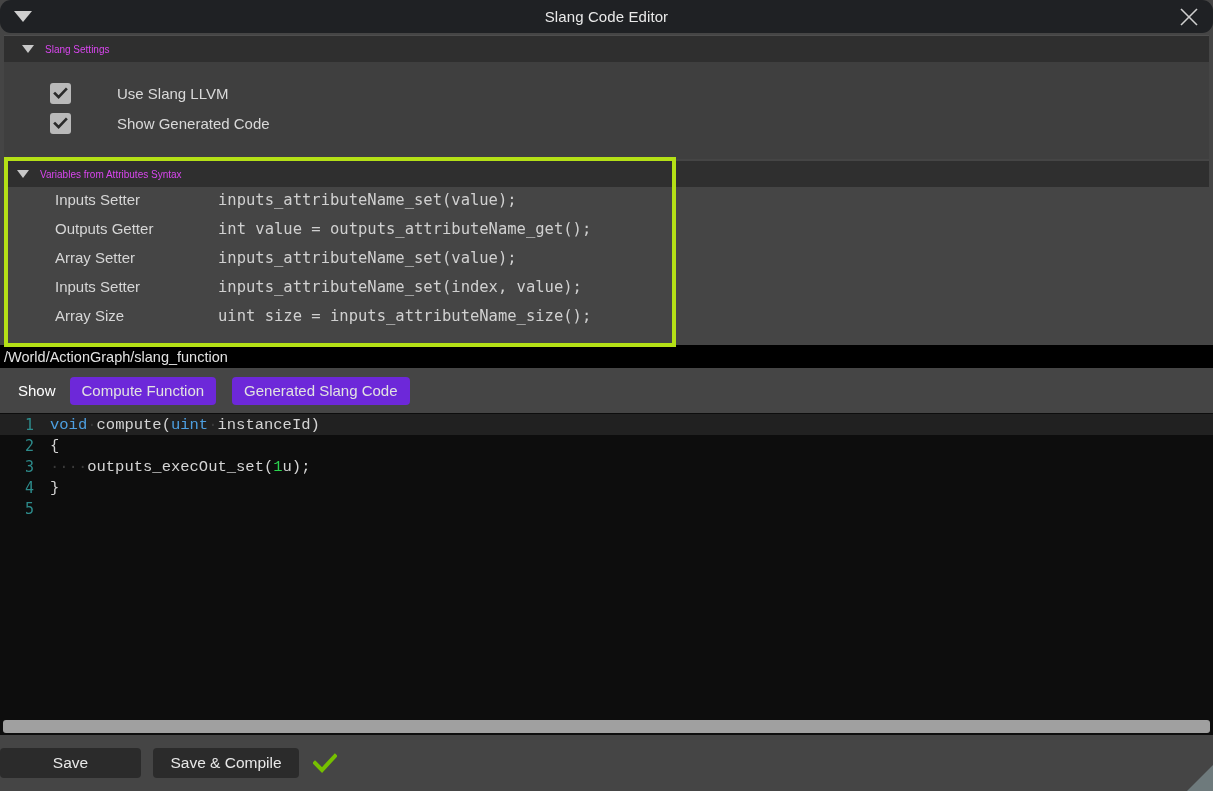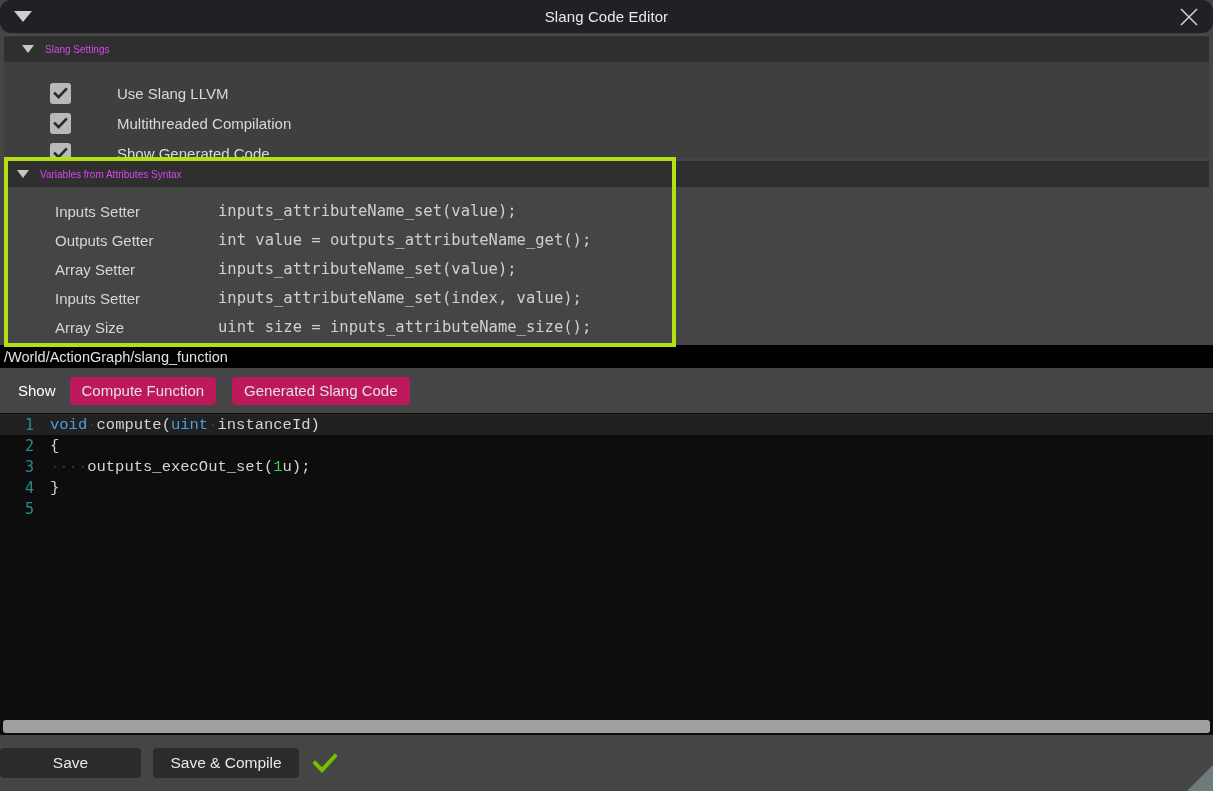--- a/index.html
+++ b/index.html
@@ -154,21 +154,21 @@
     background: #2f2f2f;
     display: flex;
     align-items: center;
     padding-left: 9px;
     box-sizing: border-box;
   }
   .attr-rows { padding-top: 4px; }
   .attr-row {
     height: 29px;
     display: flex;
-    align-items: flex-end;
+    align-items: flex-start;
   }
   .attr-label {
     color: #d6d6d6;
     font-size: 15px;
     width: 163px;
     margin-left: 47px;
     flex: 0 0 auto;
   }
   .attr-value {
     color: #d0d0d0;
@@ -198,21 +198,21 @@
     flex: 0 0 auto;
     padding-left: 18px;
     box-sizing: border-box;
   }
   .tabbar-show {
     color: #ffffff;
     font-size: 15px;
     margin-right: 14px;
   }
   .tab {
-    background: #be185d;
+    background: #6d28d9;
     color: #e2e2e2;
     font-size: 15px;
     border-radius: 4px;
     padding: 6px 12px 7px 12px;
     margin-right: 16px;
     line-height: 1;
   }
 
   
   .editor-wrap {
@@ -330,28 +330,20 @@
 
       <div class="setting-row">
         <div class="checkbox">
           <svg width="15" height="15" viewBox="0 0 15 15">
             <polyline points="2,7.5 5.6,11.2 13,3.3" fill="none" stroke="#2a2a2a" stroke-width="2.6" stroke-linecap="square"></polyline>
           </svg>
         </div>
         <span class="setting-label">Use Slang LLVM</span>
       </div>
 
-      <div class="setting-row">
-        <div class="checkbox">
-          <svg width="15" height="15" viewBox="0 0 15 15">
-            <polyline points="2,7.5 5.6,11.2 13,3.3" fill="none" stroke="#2a2a2a" stroke-width="2.6" stroke-linecap="square"></polyline>
-          </svg>
-        </div>
-        <span class="setting-label">Multithreaded Compilation</span>
-      </div>
 
       <div class="setting-row">
         <div class="checkbox">
           <svg width="15" height="15" viewBox="0 0 15 15">
             <polyline points="2,7.5 5.6,11.2 13,3.3" fill="none" stroke="#2a2a2a" stroke-width="2.6" stroke-linecap="square"></polyline>
           </svg>
         </div>
         <span class="setting-label">Show Generated Code</span>
       </div>
 

